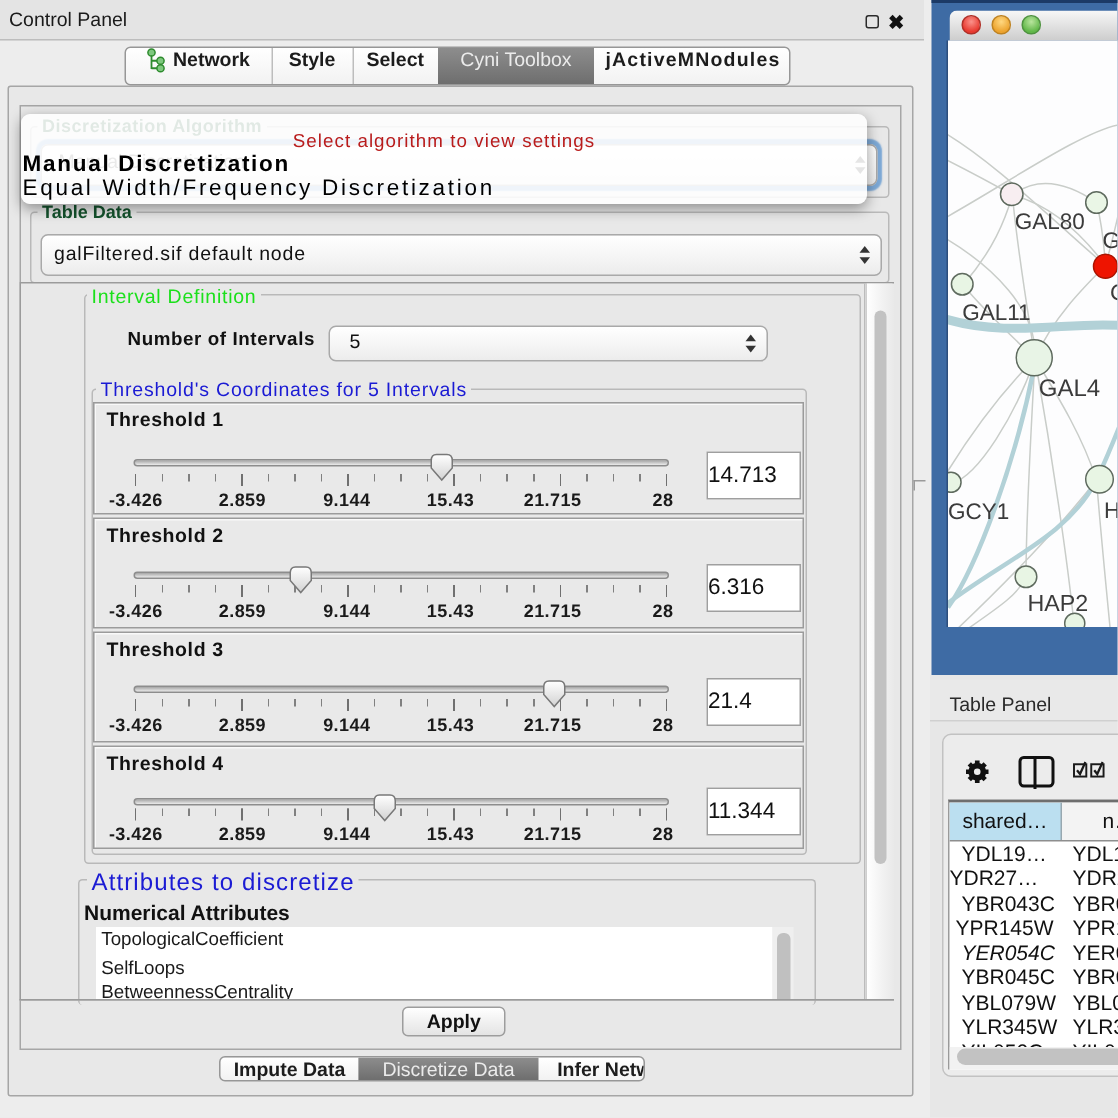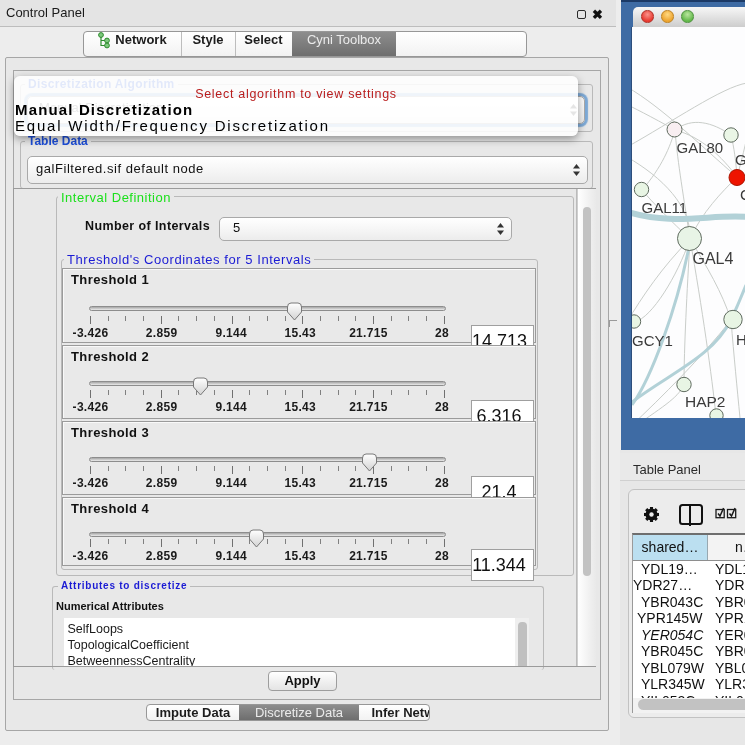--- a/index.html
+++ b/index.html
@@ -1,36 +1,36 @@
 <!DOCTYPE html>
 <html><head><meta charset="utf-8"><style>
 html,body{margin:0;padding:0;width:745px;height:745px;overflow:hidden;background:#ededed;
 font-family:"Liberation Sans",sans-serif;-webkit-font-smoothing:antialiased;}
 .abs{position:absolute;}
 .seg{position:absolute;top:0;bottom:0;display:flex;align-items:flex-start;justify-content:center;
 font-size:13px;font-weight:bold;color:#1c1c1c;}
 .segdark{background:linear-gradient(#8d8d8d,#6e6e6e);color:#ebebeb;}
 .gbox{position:absolute;border:1px solid #b9b9b9;border-radius:3px;}
-.gtitle{position:absolute;background:#e8e8e8;padding:0 3px;font-size:12px;font-weight:bold;color:#1d4ed8;}
+.gtitle{position:absolute;background:#e8e8e8;padding:0 3px;font-size:12px;font-weight:bold;color:#14532d;}
 .combo{position:absolute;background:linear-gradient(#ffffff,#f4f4f4 60%,#ececec);border:1px solid #a9a9a9;
 border-radius:5px;font-size:13px;color:#111;}
 .combo span.txt{position:absolute;left:11px;top:3px;}
 .stepper{position:absolute;right:6px;top:50%;transform:translateY(-50%);width:9px;height:13px;}
 .tpanel{position:absolute;left:62px;width:472px;background:#e9e9e9;border:1px solid #9b9b9b;
 box-shadow:inset 1px 1px 0 rgba(255,255,255,.7);}
 .tlabel{position:absolute;left:8px;top:3px;font-size:13px;letter-spacing:0.4px;font-weight:bold;color:#111;}
 .groove{position:absolute;left:26px;top:35px;width:357px;height:5px;border-radius:3px;
 border:1px solid #8d8d8d;background:linear-gradient(#a6a6a6,#ebebeb);box-sizing:border-box;}
 .ticksA{position:absolute;left:27px;top:44px;width:356px;height:4.5px;
 background:repeating-linear-gradient(90deg,#808080 0,#808080 1px,transparent 1px,transparent 17.69px);}
 .ticksB{position:absolute;left:27px;top:44px;width:356px;height:7.5px;
 background:repeating-linear-gradient(90deg,#707070 0,#707070 1px,transparent 1px,transparent 70.76px);}
 .tlab{position:absolute;top:54px;transform:translateX(-50%);font-size:12px;letter-spacing:0.3px;font-weight:bold;color:#1a1a1a;}
 .vbox{position:absolute;left:408px;top:30px;width:54px;height:30px;background:#fff;border:1px solid #9f9f9f;
-font-size:18px;color:#111;text-align:center;line-height:30px;padding-right:7px;box-sizing:content-box;margin-top:24px;}
+font-size:15px;color:#111;text-align:left;line-height:30px;padding-right:7px;box-sizing:content-box;}
 .thumb{position:absolute;top:31px;width:17px;height:19px;}
 .item{height:16px;line-height:16px;font-size:12.5px;color:#1a1a1a;padding-left:3.5px;}
 .row{height:16.45px;line-height:16.45px;font-size:14px;color:#111;white-space:nowrap;}
 svg{display:block}
 </style></head>
 <body>
 
 <div class="abs" style="left:0;top:0;width:616px;height:26px;background:#e4e4e4;border-bottom:1px solid #bdbdbd;"></div>
 <div class="abs" style="left:6px;top:5px;font-size:13px;color:#1a1a1a;">Control Panel</div>
 <div class="abs" style="left:577px;top:10px;width:7px;height:7px;border:1.6px solid #2b2b2b;border-radius:2px;"></div>
@@ -46,20 +46,21 @@
       <circle cx="3" cy="3" r="2.4" fill="#7ec87e" stroke="#2e8b2e"></circle>
       <line x1="3" y1="5" x2="3" y2="14" stroke="#2e8b2e" stroke-width="1.2"></line>
       <line x1="3" y1="8.5" x2="8" y2="8.5" stroke="#2e8b2e" stroke-width="1.2"></line>
       <line x1="3" y1="13.5" x2="8" y2="13.5" stroke="#2e8b2e" stroke-width="1.2"></line>
       <circle cx="9" cy="8.5" r="2.4" fill="#7ec87e" stroke="#2e8b2e"></circle>
       <circle cx="9" cy="13.5" r="2.4" fill="#7ec87e" stroke="#2e8b2e"></circle>
     </svg>Network</div>
   <div class="seg" style="left:97px;width:54px;border-right:1px solid #bdbdbd;">Style</div>
   <div class="seg" style="left:151px;width:57px;border-right:1px solid #bdbdbd;">Select</div>
   <div class="seg segdark" style="left:208px;width:104px;font-weight:normal;">Cyni Toolbox</div>
+  <div class="seg" style="left:312px;width:132px;letter-spacing:0.8px;">jActiveMNodules</div>
 </div>
 
 <div class="gbox" style="left:20px;top:84px;width:571px;height:46px;"></div>
 <div class="gtitle" style="left:25px;top:77px;letter-spacing:0.35px;">Discretization Algorithm</div>
 <div class="combo" style="left:27px;top:96px;width:556px;height:26px;box-shadow:0 0 1px 3px rgba(97,152,209,.8);">
   <span class="txt" style="color:#555;">Manual Discretization</span>
   <svg class="stepper" viewBox="0 0 9 13">
       <path d="M1 5 L4.5 0.5 L8 5 Z" fill="#333"></path>
       <path d="M1 8 L4.5 12.5 L8 8 Z" fill="#333"></path>
     </svg>
@@ -159,25 +160,25 @@
     <span class="tlab" style="left:237.3px;top:51px;">15.43</span>
   <span class="tlab" style="left:305.4px;top:51px;">21.715</span>
     <span class="tlab" style="left:379px;top:51px;">28</span>
   <svg class="thumb" style="left:185.2px;" viewBox="0 0 17 19">
       <path d="M1.5 5 Q1.5 1 5 1 L12 1 Q15.5 1 15.5 5 L15.5 10 L8.5 18 L1.5 10 Z" fill="url(#thg)" stroke="#787878"></path>
     </svg>
   <div class="vbox" style="top:27px;">11.344</div>
 </div>
 
 <div class="gbox" style="left:52px;top:586px;width:490px;height:83px;border-bottom:none;"></div>
-<div class="gtitle" style="left:58px;top:580px;font-weight:bold;font-size:10px;letter-spacing:0.75px;color:#1b1bd4;">Attributes to discretize</div>
-<div class="abs" style="left:56px;top:600px;font-size:11px;font-weight:bold;color:#111;">Numerical Attributes</div>
+<div class="gtitle" style="left:58px;top:580px;font-weight:normal;font-size:16px;letter-spacing:0.75px;color:#1b1bd4;">Attributes to discretize</div>
+<div class="abs" style="left:56px;top:600px;font-size:14px;font-weight:bold;color:#111;">Numerical Attributes</div>
 <div class="abs" style="left:64px;top:618px;width:451px;height:48px;background:#fff;overflow:hidden;">
+  <div class="item">TopologicalCoefficient</div>
   <div class="item" style="margin-top:3px;">SelfLoops</div>
-  <div class="item">TopologicalCoefficient</div>
   <div class="item">BetweennessCentrality</div>
 </div>
 <div class="abs" style="left:515px;top:618px;width:14px;height:48px;background:#efefef;"></div>
 <div class="abs" style="left:518px;top:622px;width:8.5px;height:44px;background:#c0c0c0;border-radius:4px 4px 0 0;"></div>
 
 <div class="abs" style="left:13px;top:666px;width:583px;height:1px;background:#9b9b9b;"></div>
 
 <div class="abs" style="left:268px;top:671px;width:67px;height:18px;background:linear-gradient(#ffffff,#f1f1f1 50%,#e4e4e4);border:1px solid #9d9d9d;border-radius:4px;text-align:center;line-height:18px;font-size:13px;font-weight:bold;color:#111;">Apply</div>
 
 <div class="abs" style="left:146px;top:704px;width:284px;height:17px;background:linear-gradient(#ffffff,#f2f2f2);border:1px solid #979797;border-radius:4px;box-sizing:border-box;overflow:hidden;">

